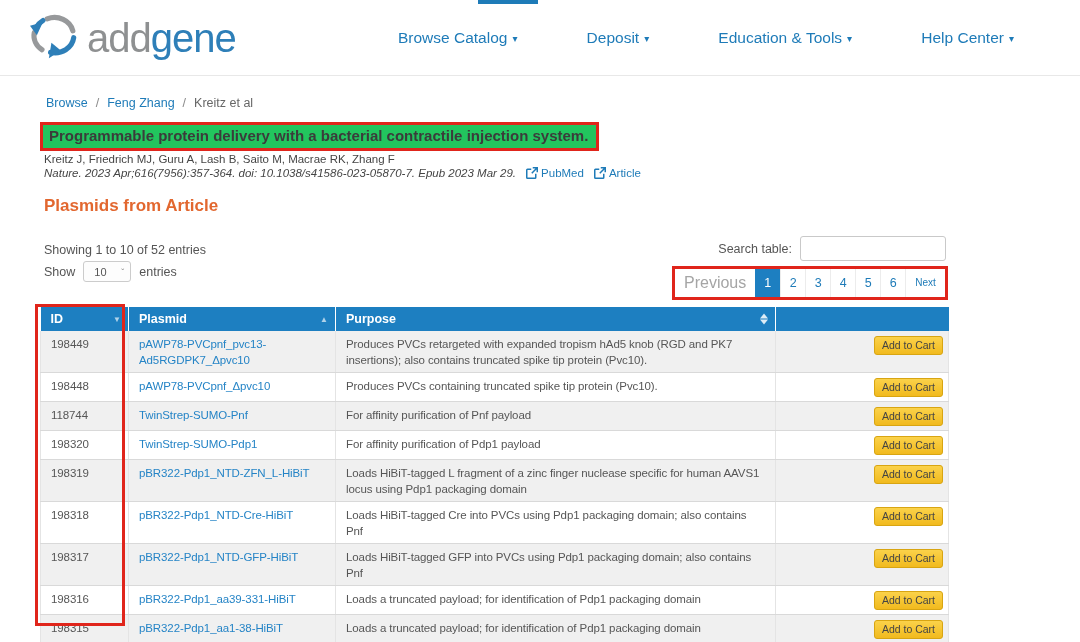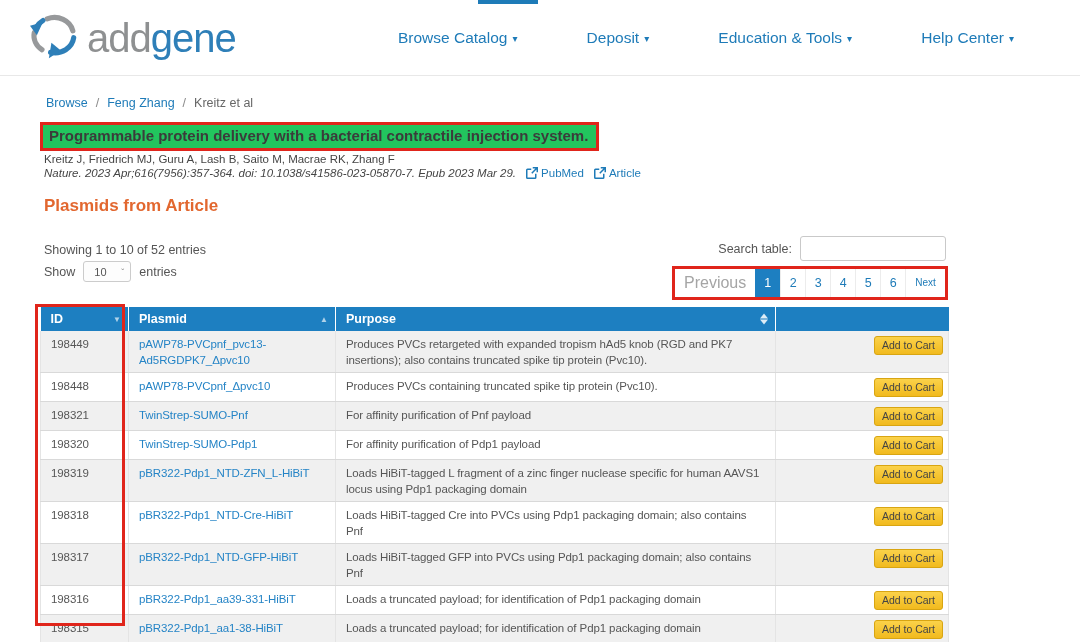--- a/index.html
+++ b/index.html
@@ -221,21 +221,21 @@
           <td>Produces PVCs retargeted with expanded tropism hAd5 knob (RGD and PK7 insertions); also contains truncated spike tip protein (Pvc10).</td>
           <td class="cell-action"><button class="btn-cart">Add to Cart</button></td>
         </tr>
         <tr>
           <td>198448</td>
           <td><a class="plasmid-link">pAWP78-PVCpnf_Δpvc10</a></td>
           <td>Produces PVCs containing truncated spike tip protein (Pvc10).</td>
           <td class="cell-action"><button class="btn-cart">Add to Cart</button></td>
         </tr>
         <tr class="striped">
-          <td>198321</td>
+          <td>118744</td>
           <td><a class="plasmid-link">TwinStrep-SUMO-Pnf</a></td>
           <td>For affinity purification of Pnf payload</td>
           <td class="cell-action"><button class="btn-cart">Add to Cart</button></td>
         </tr>
         <tr>
           <td>198320</td>
           <td><a class="plasmid-link">TwinStrep-SUMO-Pdp1</a></td>
           <td>For affinity purification of Pdp1 payload</td>
           <td class="cell-action"><button class="btn-cart">Add to Cart</button></td>
         </tr>

